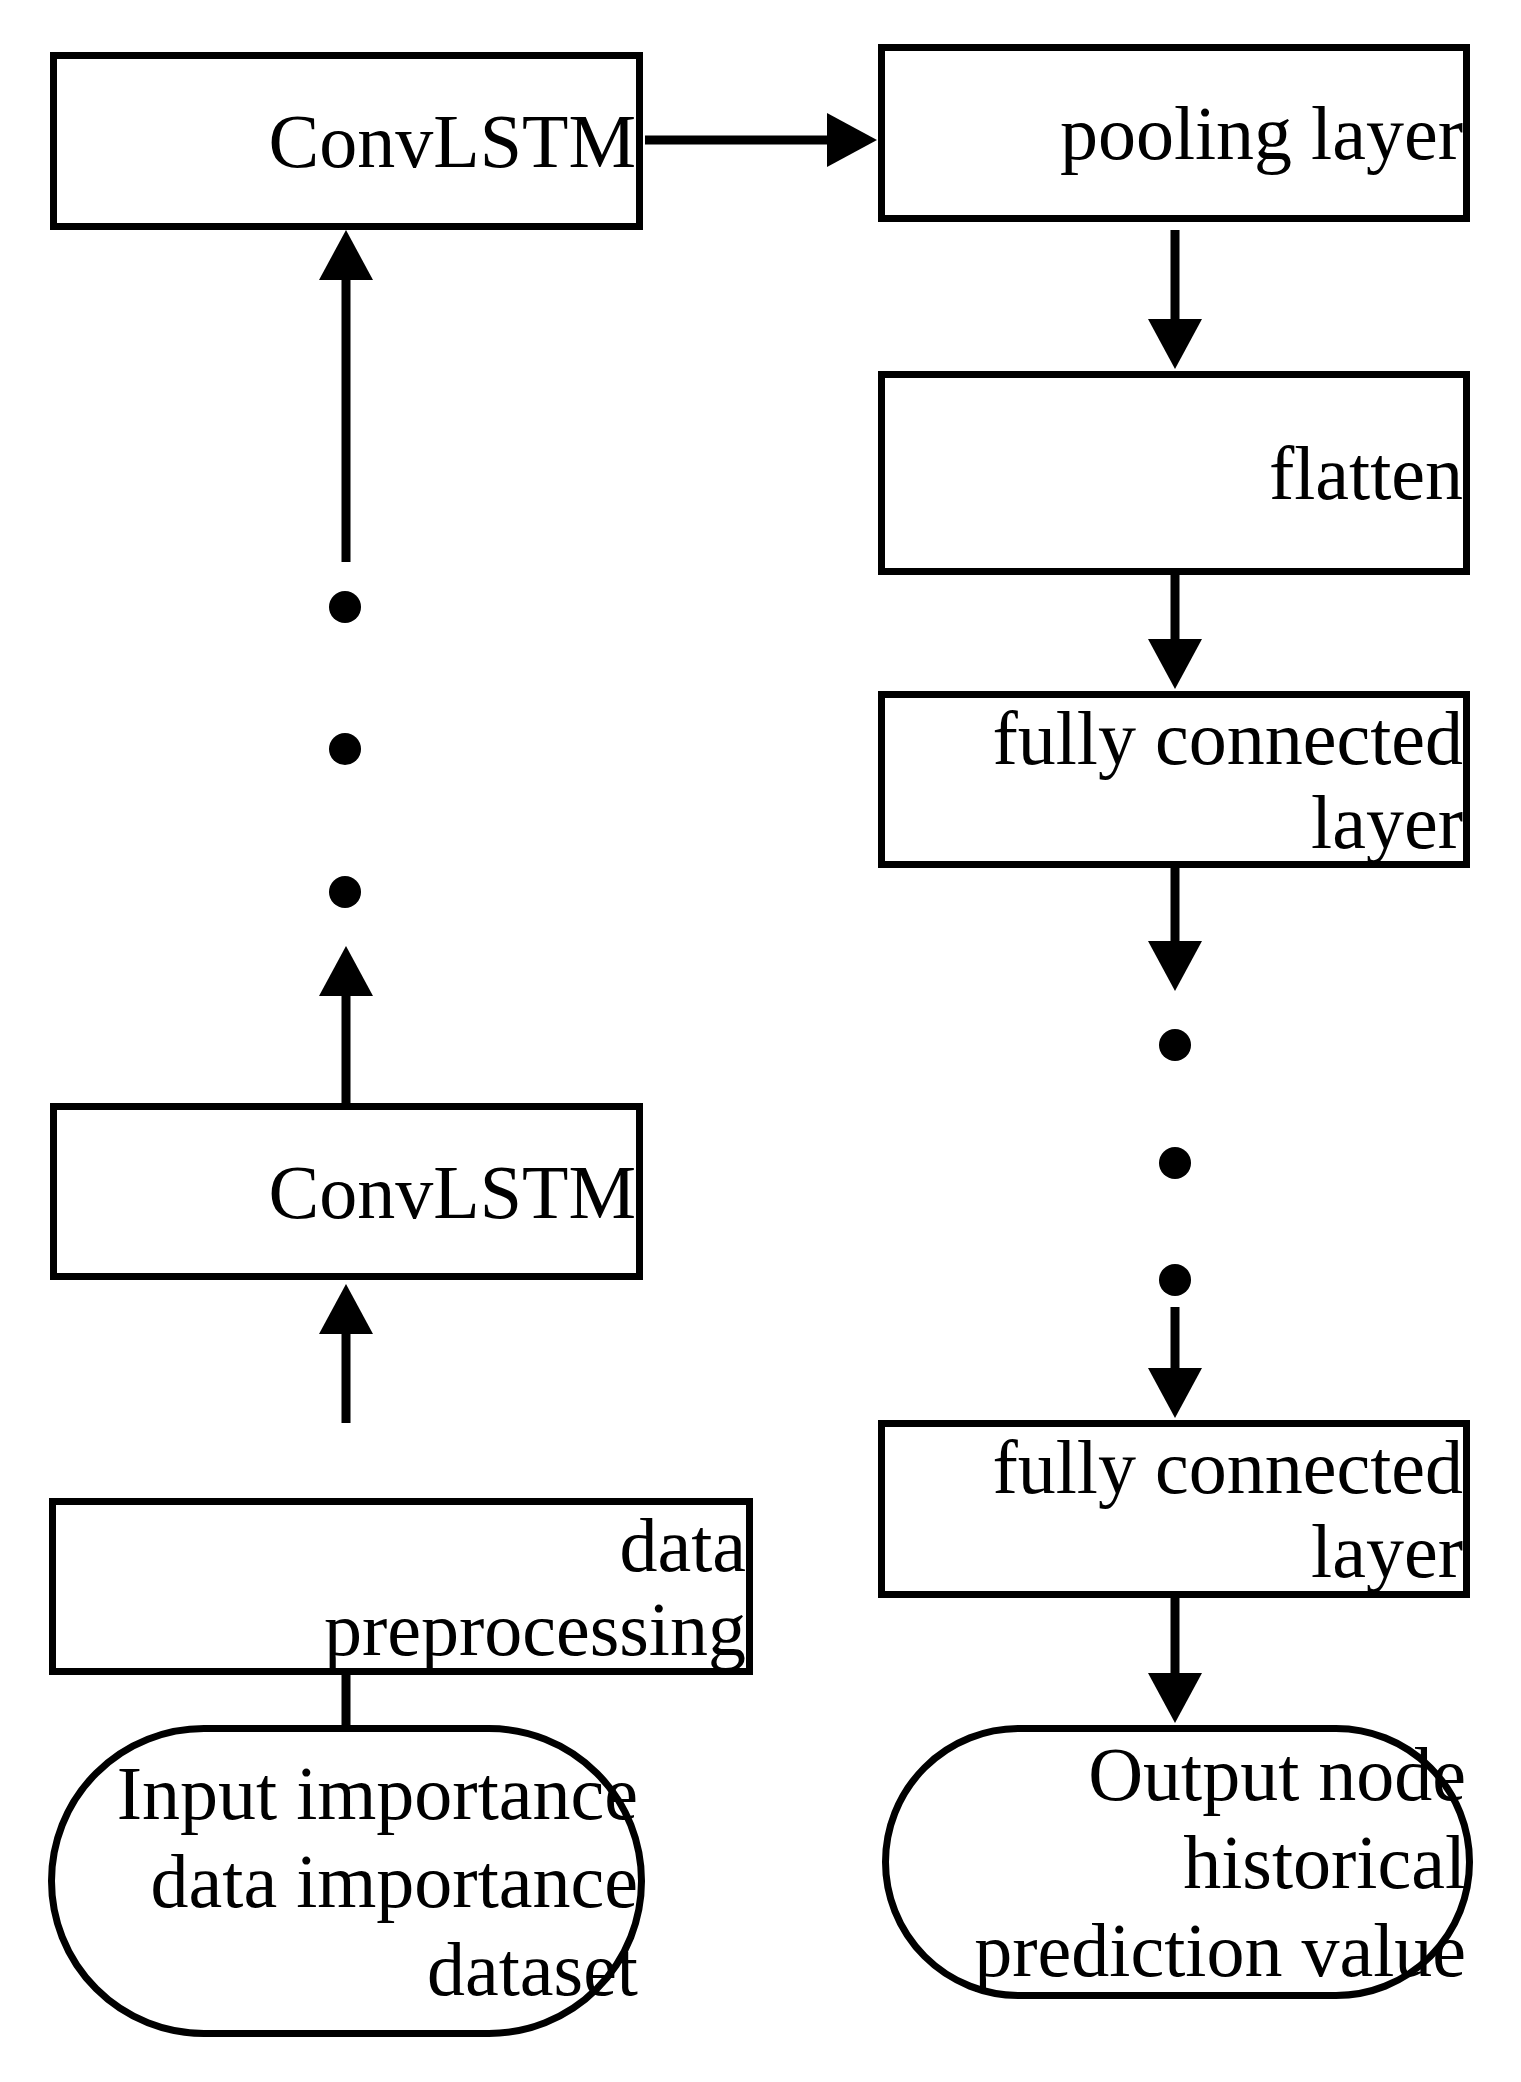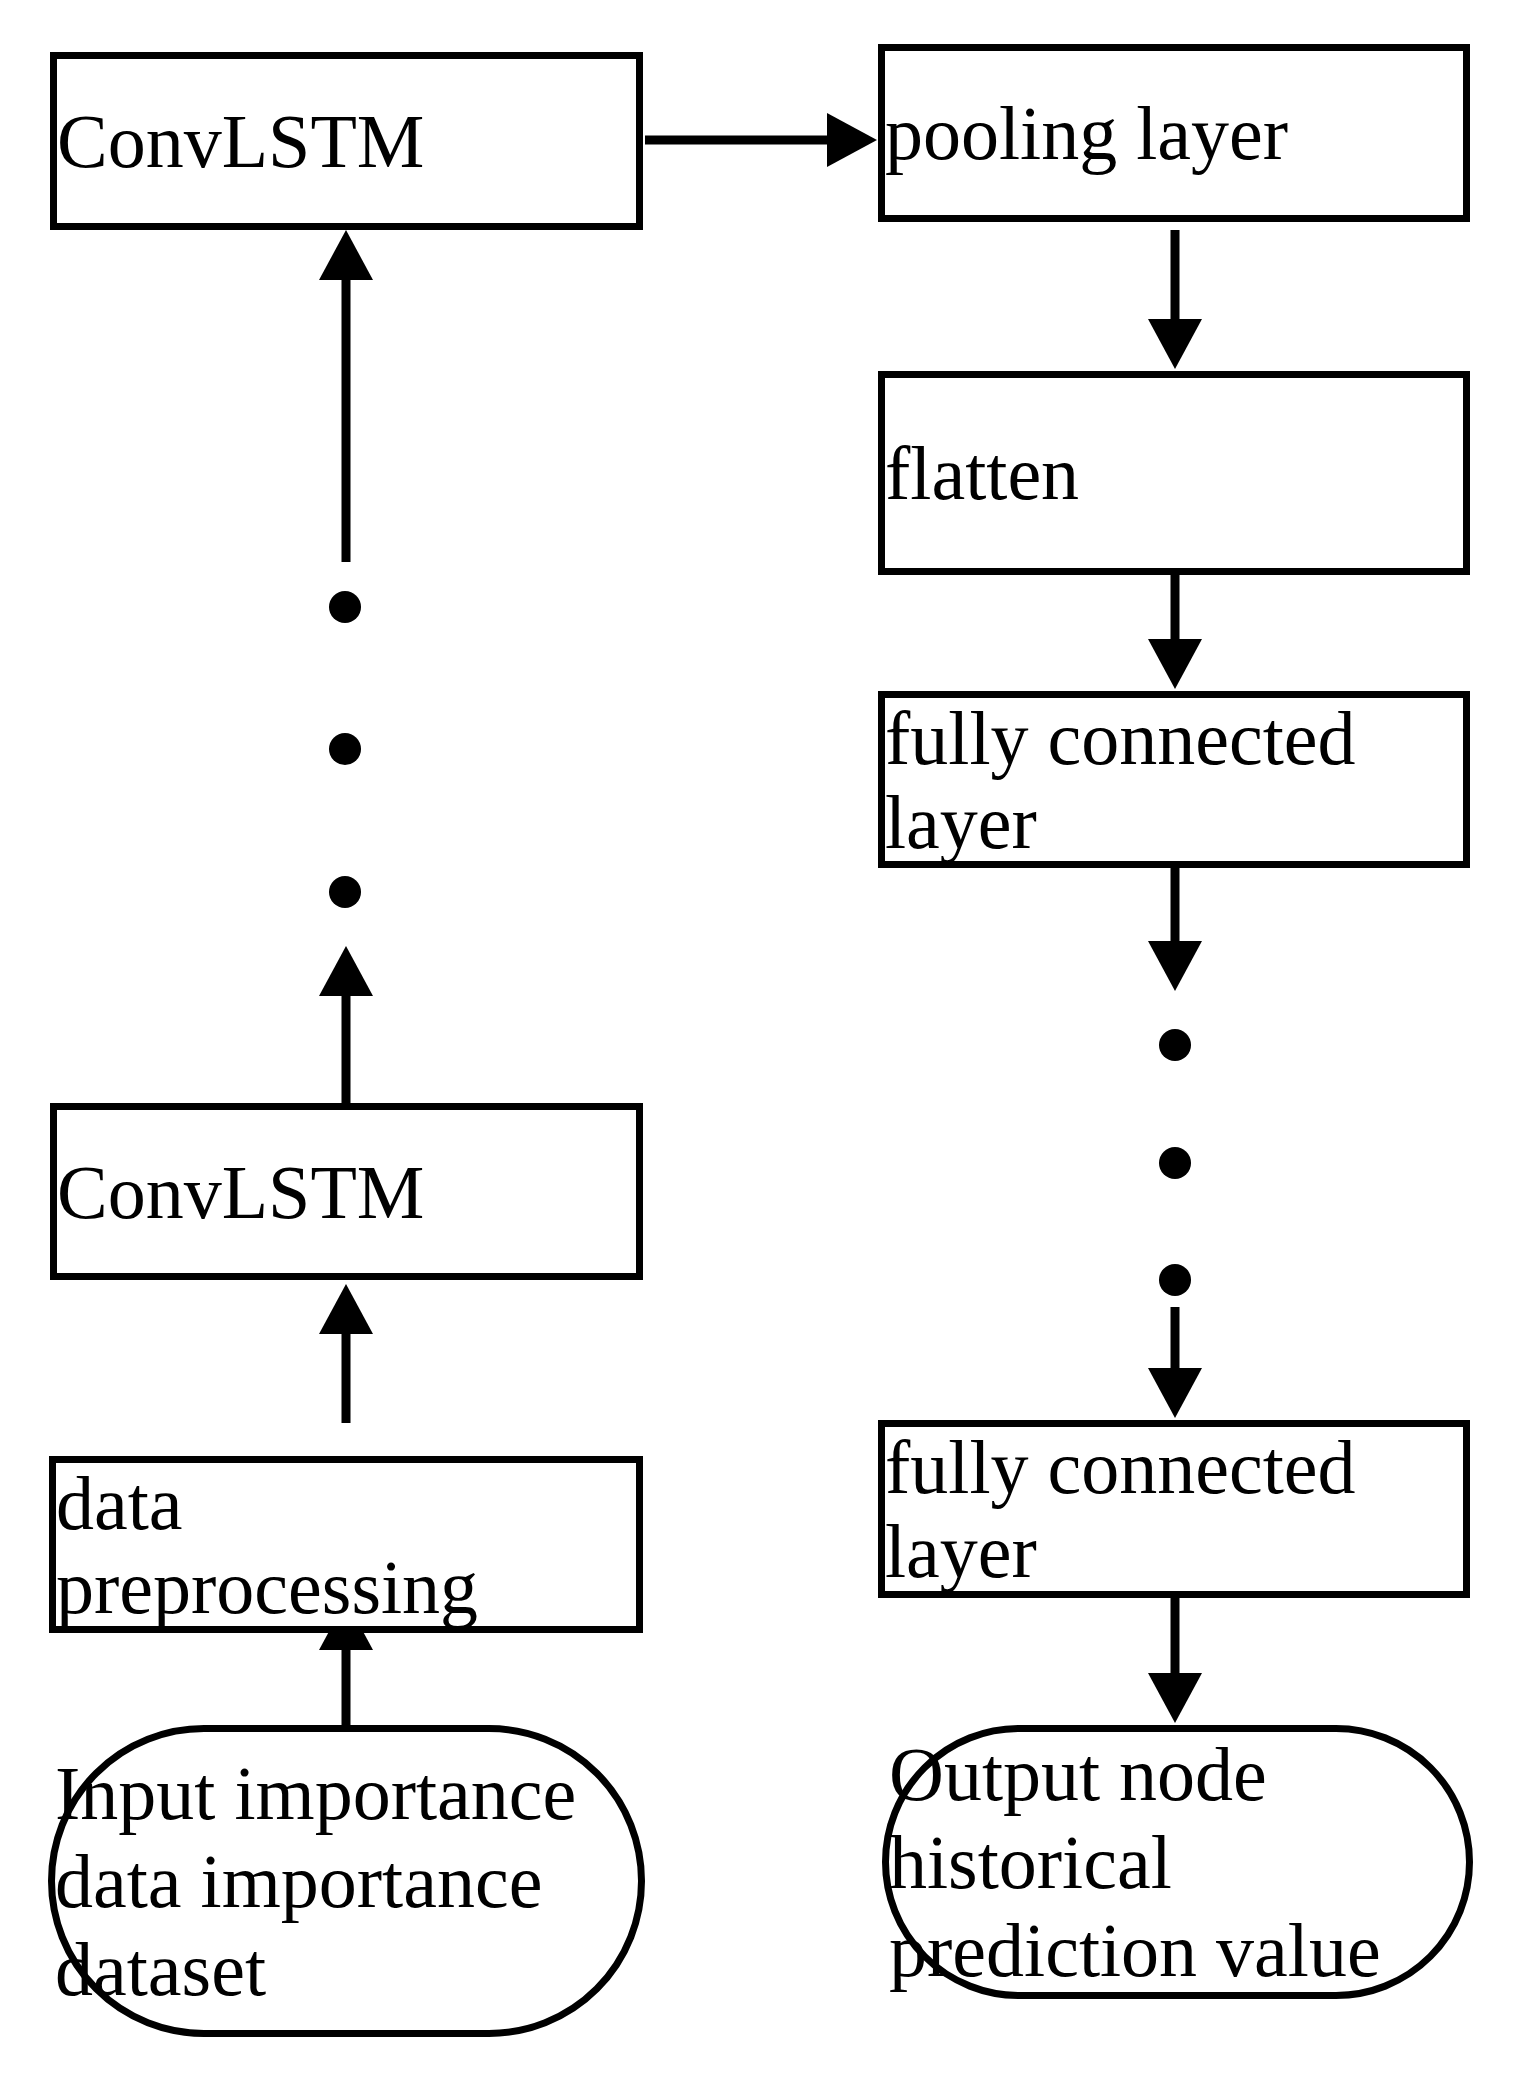--- a/index.html
+++ b/index.html
@@ -16,21 +16,21 @@
     font-family: "Liberation Serif", "DejaVu Serif", serif;
     overflow: hidden;
   }
   .node {
     position: absolute;
     box-sizing: border-box;
     border: 7px solid #000000;
     background: #ffffff;
     display: flex;
     flex-direction: column;
-    align-items: flex-start;
+    align-items: flex-end;
     justify-content: center;
     text-align: center;
     font-size: 76px;
   }
   .node .ln {
     line-height: 84px;
     white-space: nowrap;
   }
   .stadium {
     border-radius: 160px;
@@ -54,21 +54,21 @@
     stroke: none;
   }
 
   
   #n-convlstm-upper      { left: 50px;  top: 52px;   width: 593px; height: 178px; }
   #n-pooling             { left: 878px; top: 44px;   width: 592px; height: 178px; }
   #n-flatten             { left: 878px; top: 371px;  width: 592px; height: 204px; }
   #n-fc-upper            { left: 878px; top: 691px;  width: 592px; height: 177px; }
   #n-convlstm-lower      { left: 50px;  top: 1103px; width: 593px; height: 177px; }
   #n-fc-lower            { left: 878px; top: 1420px; width: 592px; height: 178px; }
-  #n-data-preprocessing  { left: 49px;  top: 1456px; width: 594px; height: 177px; }
+  #n-data-preprocessing  { left: 49px;  top: 1498px; width: 704px; height: 177px; }
   #n-input-dataset       { left: 48px;  top: 1725px; width: 597px; height: 312px; }
   #n-output-value        { left: 882px; top: 1725px; width: 591px; height: 274px; }
 </style>
 </head>
 <body>
 
 <div class="canvas">
 
   <svg class="overlay" width="1521" height="2082" viewBox="0 0 1521 2082">
 

